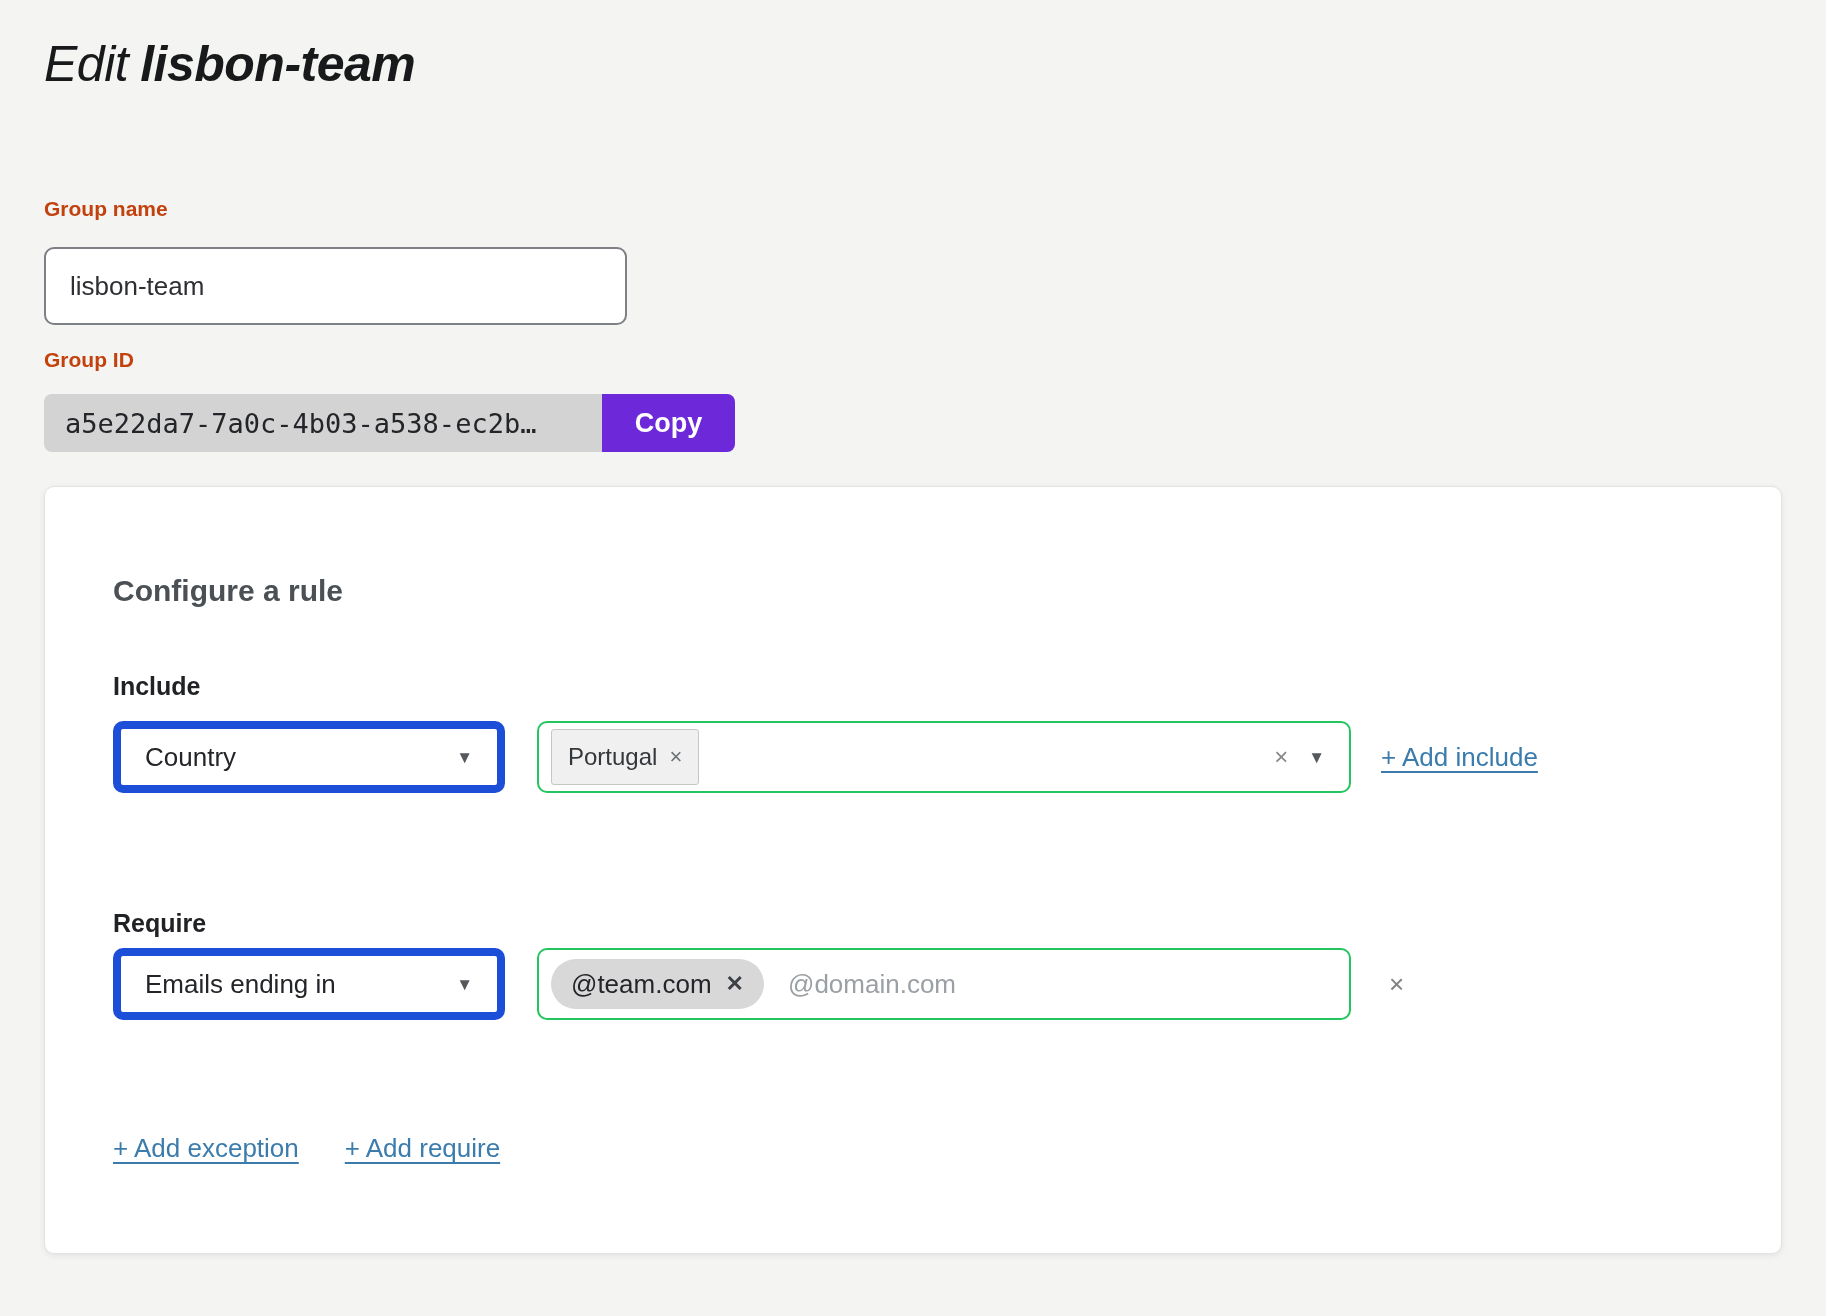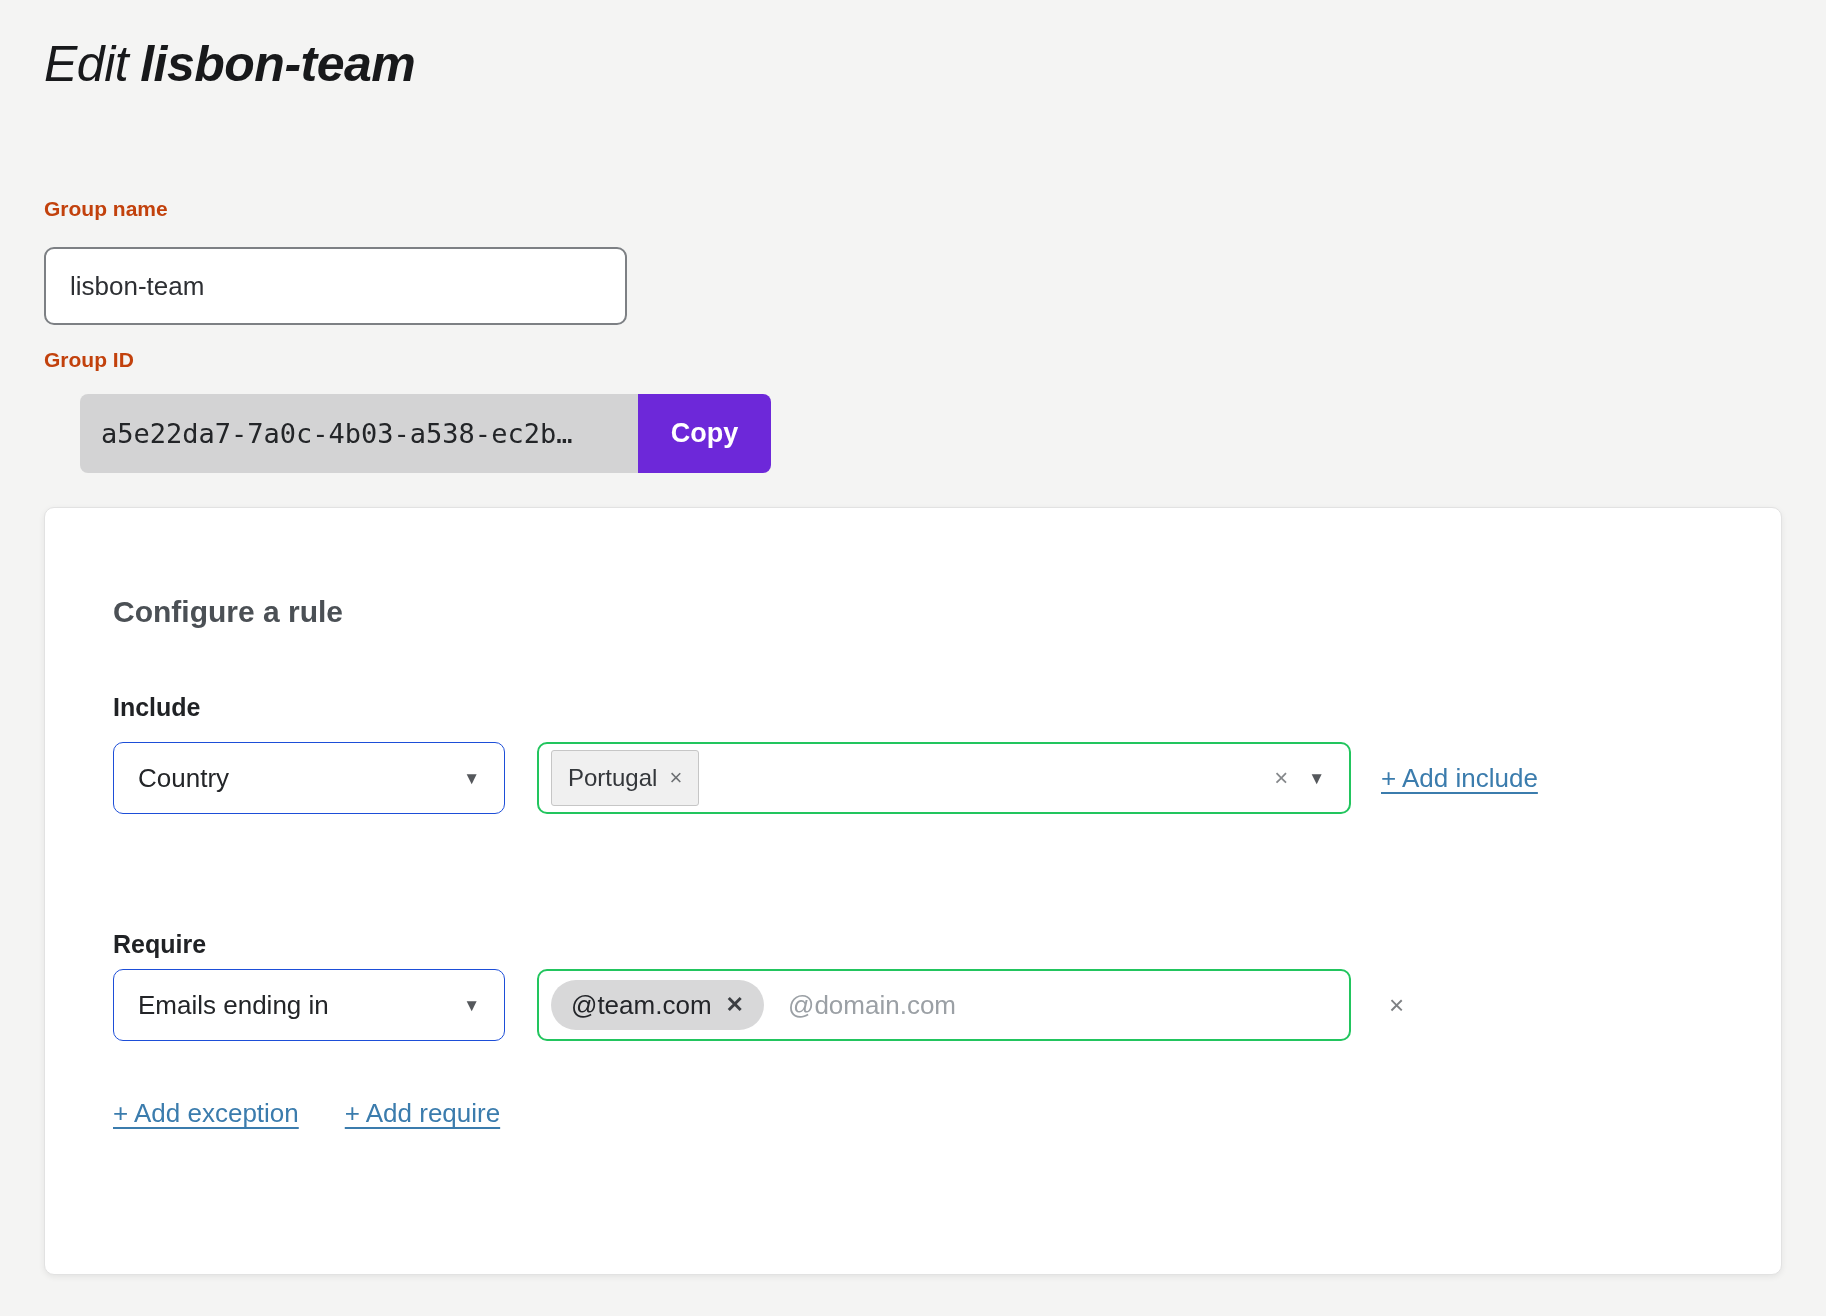--- a/index.html
+++ b/index.html
@@ -37,21 +37,21 @@
     display: block; margin-top: 23px;
     width: 583px; height: 78px;
     background: #ffffff;
     border: 2px solid #7d8084; border-radius: 10px;
     font-family: "Liberation Sans", sans-serif;
     font-size: 26px; color: #2d2f33;
     padding: 0 24px; outline: none;
   }
 
   
-  .group-id-row { display: flex; margin-top: 19px; width: 691px; height: 79px; margin-left: 36px; }
+  .group-id-row { display: flex; margin-top: 19px; width: 691px; height: 58px; }
   .group-id-code {
     flex: 1; display: flex; align-items: center;
     background: #d3d3d4; border-radius: 8px 0 0 8px;
     padding: 0 21px;
     font-family: "DejaVu Sans Mono", monospace;
     font-size: 27px; color: #232528;
     white-space: nowrap; overflow: hidden;
   }
   .copy-button {
     width: 133px; border: none; cursor: pointer;
@@ -82,21 +82,21 @@
   .label-include { margin-top: 62px; }
   .label-require { margin-top: 115px; }
 
   .rule-row { display: flex; align-items: center; }
   .row-include { margin-top: 20px; }
   .row-require { margin-top: 10px; }
 
   
   .selector {
     width: 392px; height: 72px; flex: none;
-    background: #fff; border: 1px solid #1d4ed8; border-radius: 10px;
+    background: #fff; border: 8px solid #1d4ed8; border-radius: 10px;
     display: flex; align-items: center;
     padding: 0 24px; cursor: pointer;
     font-size: 26px; color: #232528;
   }
   .selector .chevron { margin-left: auto; }
   .chevron {
     font-size: 17px; color: #55585c; line-height: 1;
   }
 
   
@@ -145,21 +145,21 @@
   }
   .email-input::placeholder { color: #9ba0a5; }
 
   .add-link {
     margin-left: 30px; flex: none;
     font-size: 26px; color: #3b7cad;
     text-decoration: underline; text-underline-offset: 5px;
     cursor: pointer;
   }
 
-  .footer-links { display: flex; margin-top: 57px; text-align: center; }
+  .footer-links { display: flex; margin-top: 113px; text-align: center; }
   .footer-links .add-link:first-child { margin-left: 0; }
   .footer-links .add-link + .add-link { margin-left: 46px; }
 </style>
 </head>
 <body>
 
 <div class="page">
 
   <h1 class="page-title"><span>Edit</span><span class="title-name">lisbon-team</span></h1>
 

